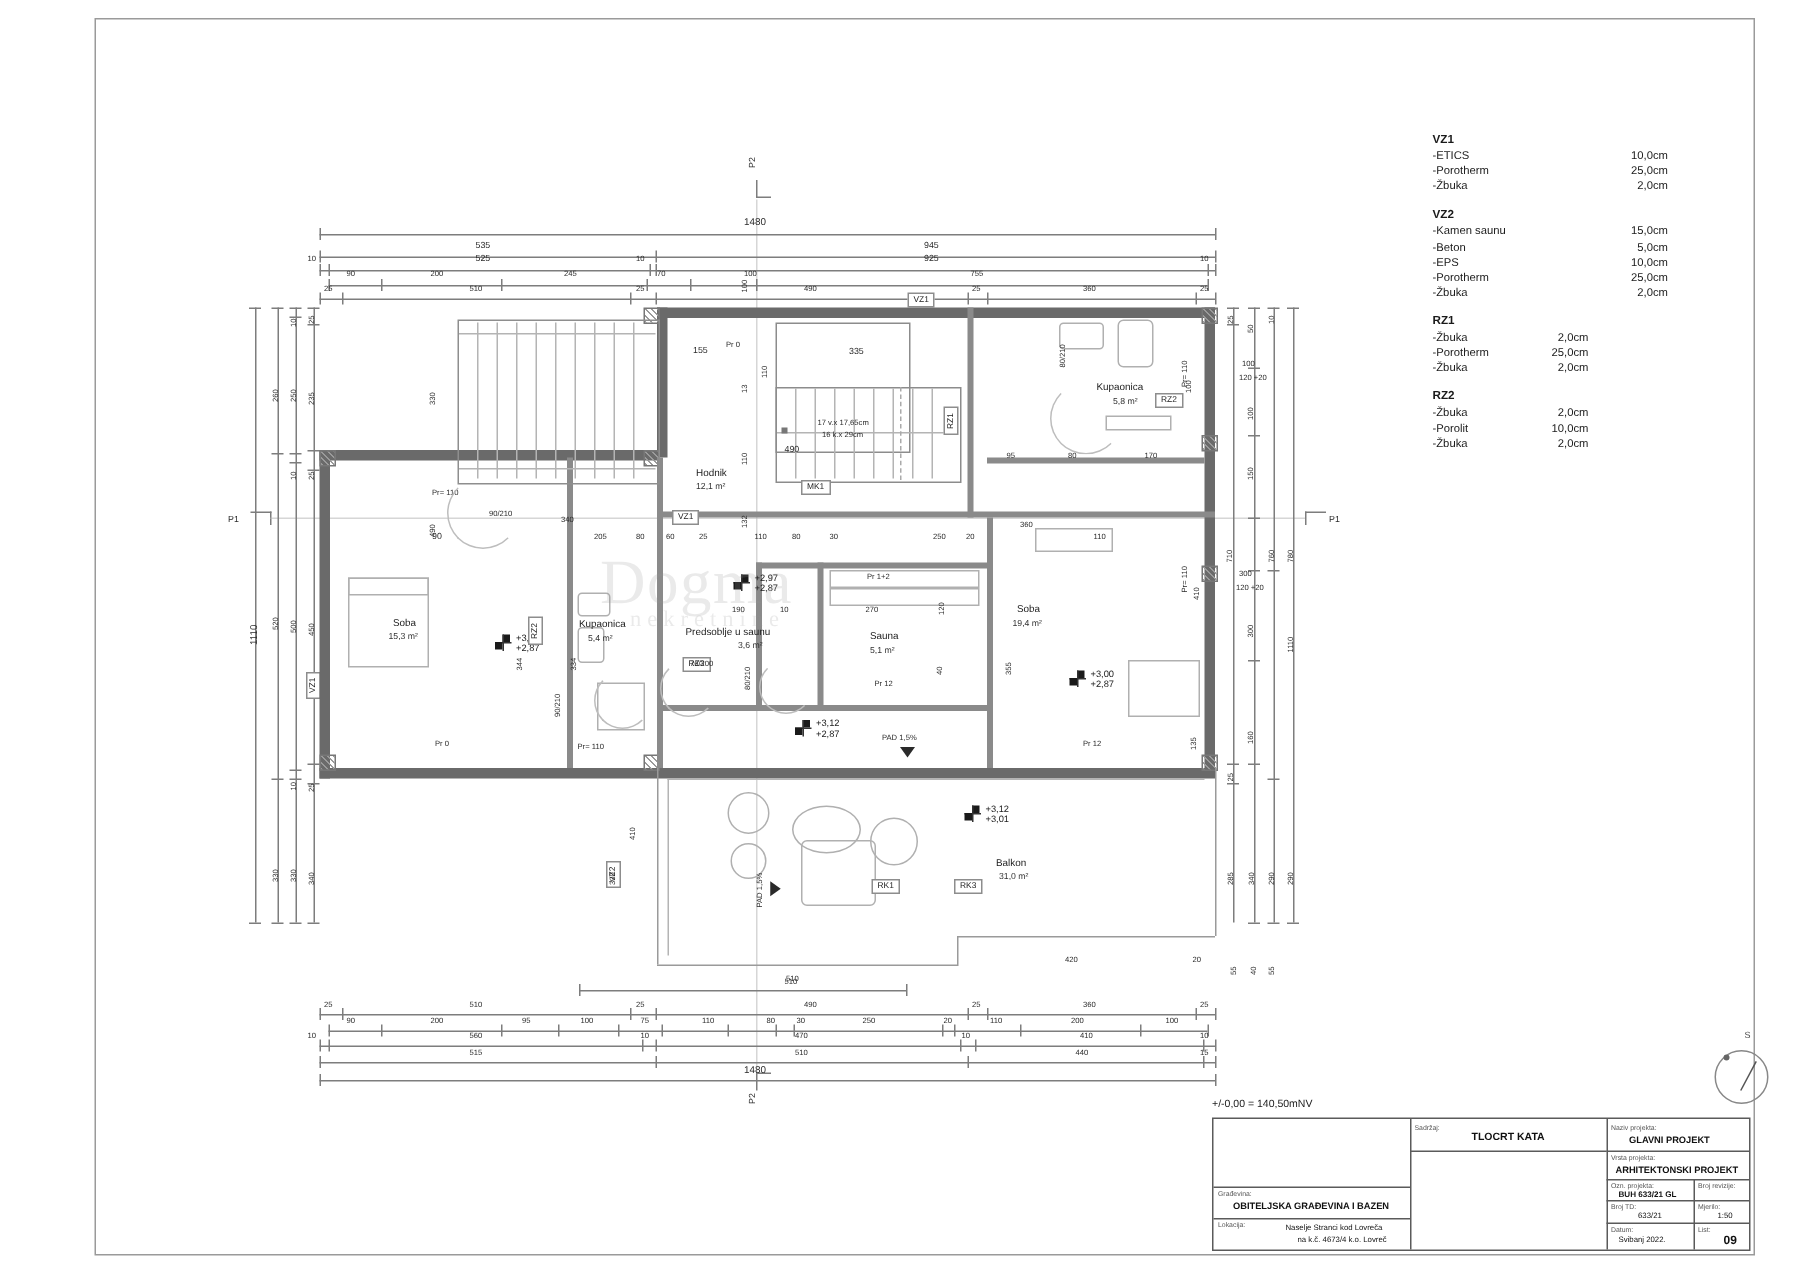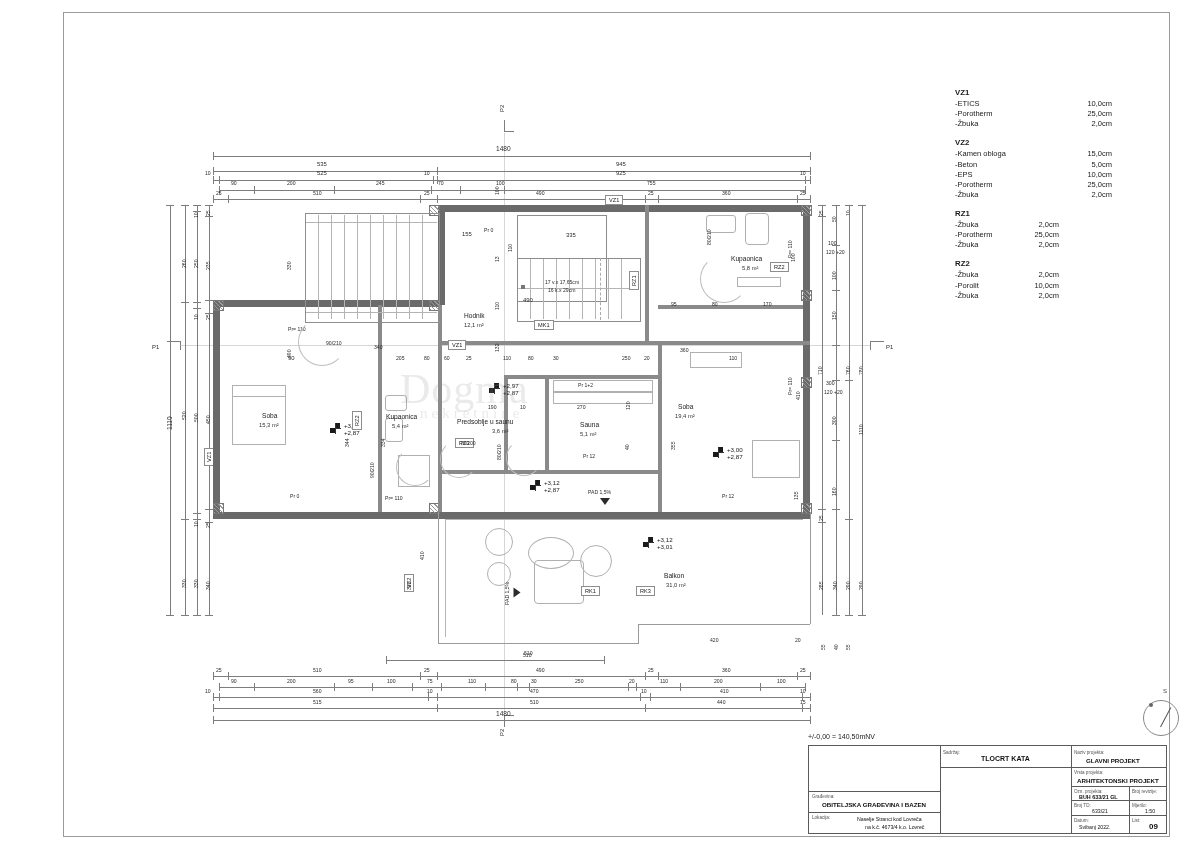--- a/index.html
+++ b/index.html
@@ -111,21 +111,21 @@
           <span class="vl2">25,0cm</span>
         </div>
       <div class="row">
           <span class="nm">-Žbuka</span>
           <span class="vl2">2,0cm</span>
         </div>
     </div>
     <div class="grp">
       <div class="ghead">VZ2</div>
       <div class="row">
-          <span class="nm">-Kamen obloga</span>
+          <span class="nm">-Kamen saunu</span>
           <span class="vl2">15,0cm</span>
         </div>
       <div class="row">
           <span class="nm">-Beton</span>
           <span class="vl2">5,0cm</span>
         </div>
       <div class="row">
           <span class="nm">-EPS</span>
           <span class="vl2">10,0cm</span>
         </div>

